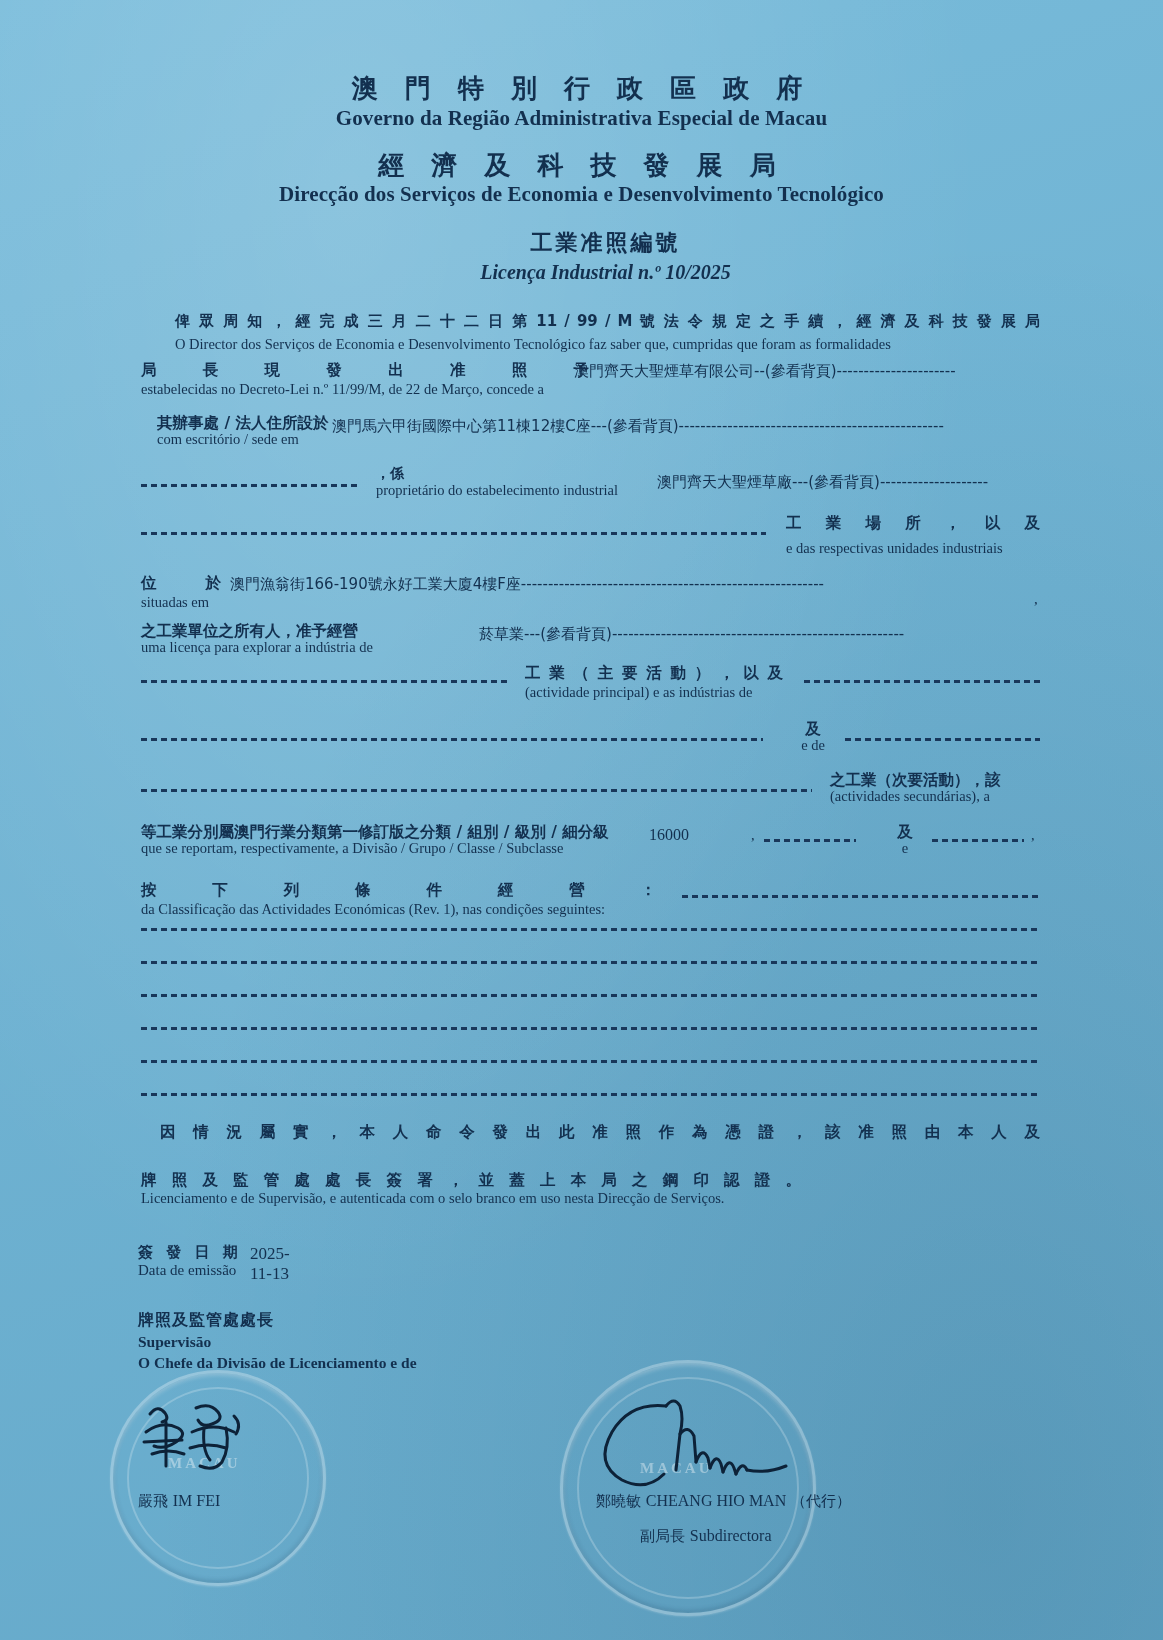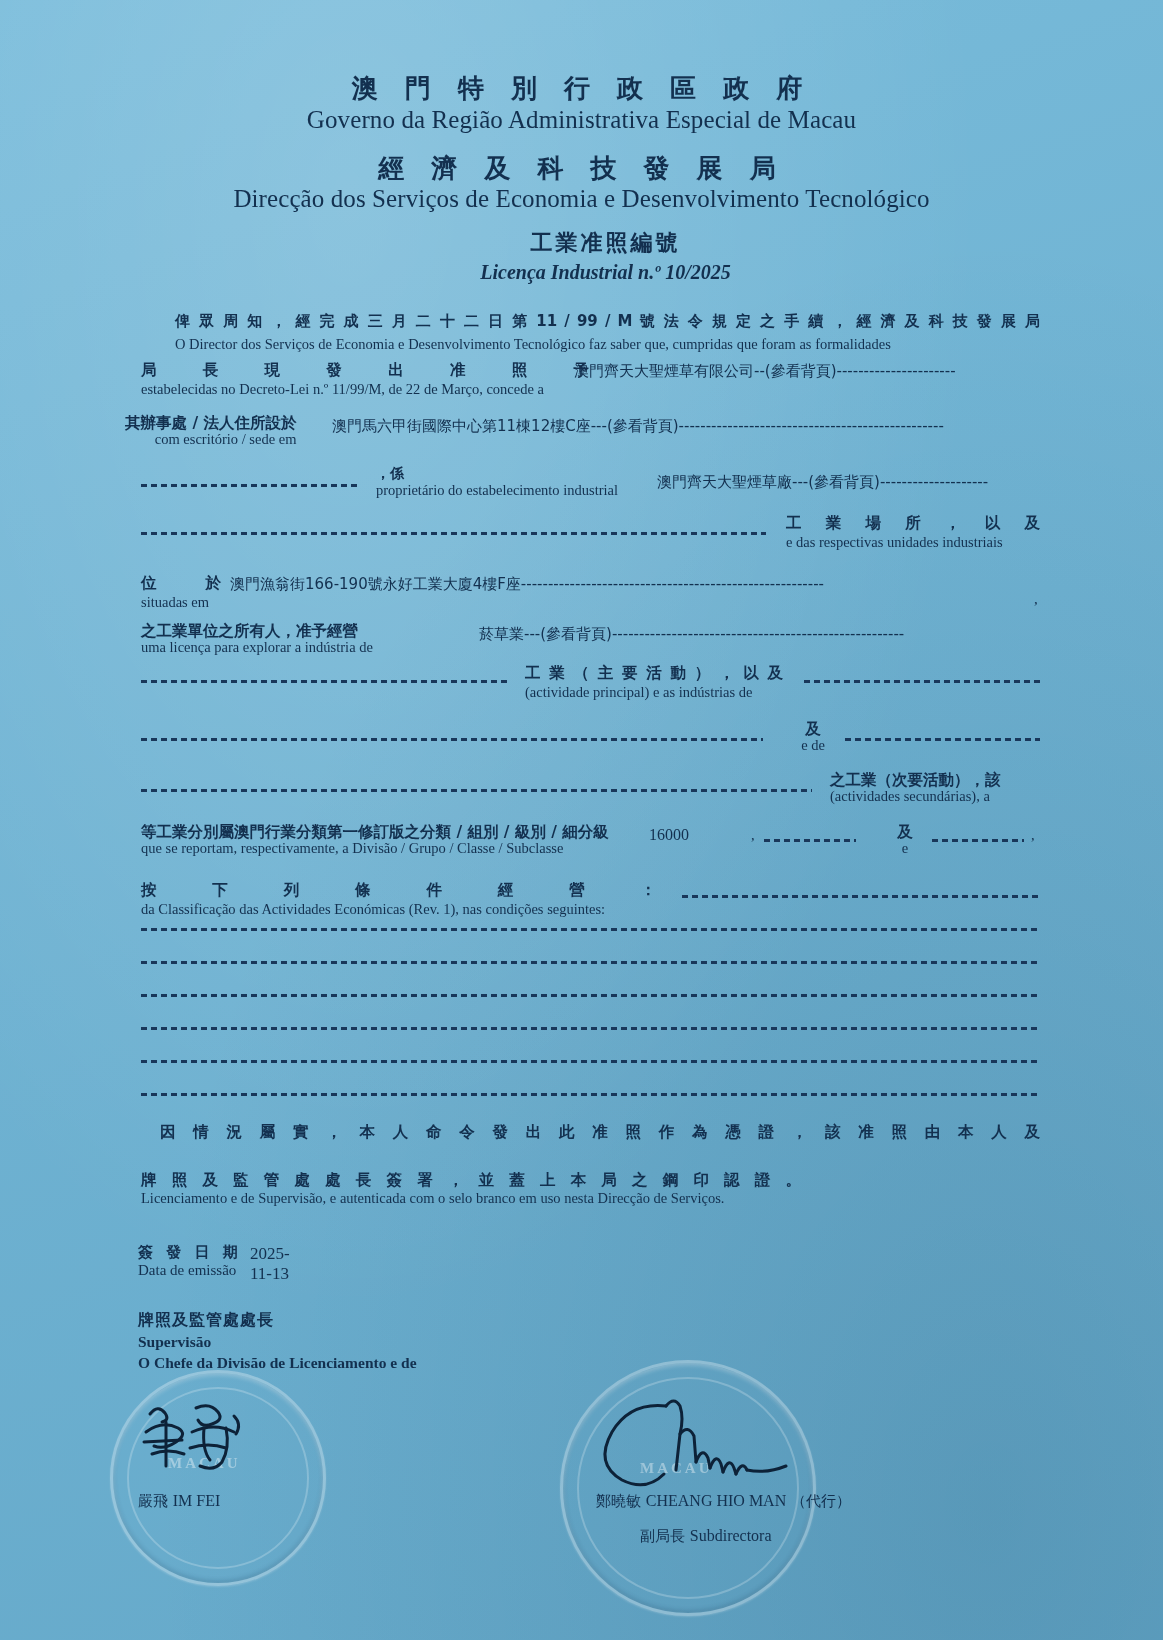--- a/index.html
+++ b/index.html
@@ -23,21 +23,21 @@
   .sheet{position:absolute;inset:0;}
 
   
   .header{position:absolute;left:0;right:0;top:72px;text-align:center;}
   .cn-big{
     font-size:26px;font-weight:bold;letter-spacing:9px;
     font-family:"DejaVu Sans", sans-serif;
     line-height:1.25;
   }
   .pt-big{
-    font-size:25px;font-weight:normal;
+    font-size:21px;font-weight:bold;
     font-family:"Liberation Serif", serif;
     margin-top:1px;letter-spacing:.1px;text-align:center;
   }
   .hdr-gap{height:18px;}
 
   .title-block{position:absolute;left:0;right:0;top:228px;text-align:center;padding-left:48px;}
   .title-cn{font-size:22px;font-weight:bold;letter-spacing:3px;font-family:"DejaVu Sans", sans-serif;}
   .title-pt{font-size:20px;font-weight:bold;font-style:italic;margin-top:3px;}
 
   
@@ -143,37 +143,37 @@
       <div class="spread" style="width:865px;font-size:15px;">俾 眾 周 知 ， 經 完 成 三 月 二 十 二 日 第 11 / 99 / M 號 法 令 規 定 之 手 續 ， 經 濟 及 科 技 發 展 局</div>
       <div class="pt" style="font-size:14.5px;margin-top:6px;">O Director dos Serviços de Economia e Desenvolvimento Tecnológico faz saber que, cumpridas que foram as formalidades</div>
     </div>
 
     <div class="abs" style="left:141px;top:60px;">
       <div class="spread" style="width:448px;">局 長 現 發 出 准 照 予</div>
       <div class="pt" style="margin-top:1px;">estabelecidas no Decreto-Lei n.º 11/99/M, de 22 de Março, concede a</div>
     </div>
     <div class="abs fill" style="left:574px;top:62px;">澳門齊天大聖煙草有限公司--(參看背頁)----------------------</div>
 
-    <div class="abs" style="left:125px;top:115px;text-align:right;">
+    <div class="abs" style="left:157px;top:115px;">
       <div class="cn">其辦事處 / 法人住所設於</div>
       <div class="pt" style="margin-top:1px;">com escritório   /    sede em</div>
     </div>
     <div class="abs fill" style="left:332px;top:117px;">澳門馬六甲街國際中心第11棟12樓C座---(參看背頁)-------------------------------------------------</div>
 
     <div class="abs dash-dense" style="left:141px;top:184px;width:220px;"></div>
     <div class="abs" style="left:376px;top:166px;">
       <div class="cn" style="font-size:14px;">，係</div>
       <div class="pt" style="margin-top:2px;">proprietário do estabelecimento industrial</div>
     </div>
     <div class="abs fill" style="left:657px;top:173px;">澳門齊天大聖煙草廠---(參看背頁)--------------------</div>
 
     <div class="abs dash-dense" style="left:141px;top:232px;width:625px;"></div>
     <div class="abs" style="left:786px;top:213px;">
       <div class="spread" style="width:254px;">工 業 場 所 ， 以 及</div>
-      <div class="pt" style="margin-top:1px;">e das respectivas unidades industriais</div>
+      <div class="pt" style="margin-top:7px;">e das respectivas unidades industriais</div>
     </div>
 
     <div class="abs" style="left:141px;top:273px;">
       <div class="spread" style="width:80px;">位 於</div>
       <div class="pt" style="margin-top:1px;">situadas em</div>
     </div>
     <div class="abs fill" style="left:230px;top:275px;">澳門漁翁街166-190號永好工業大廈4樓F座--------------------------------------------------------</div>
     <div class="abs pt" style="left:1034px;top:292px;font-size:15px;">,</div>
 
     <div class="abs" style="left:141px;top:323px;">

